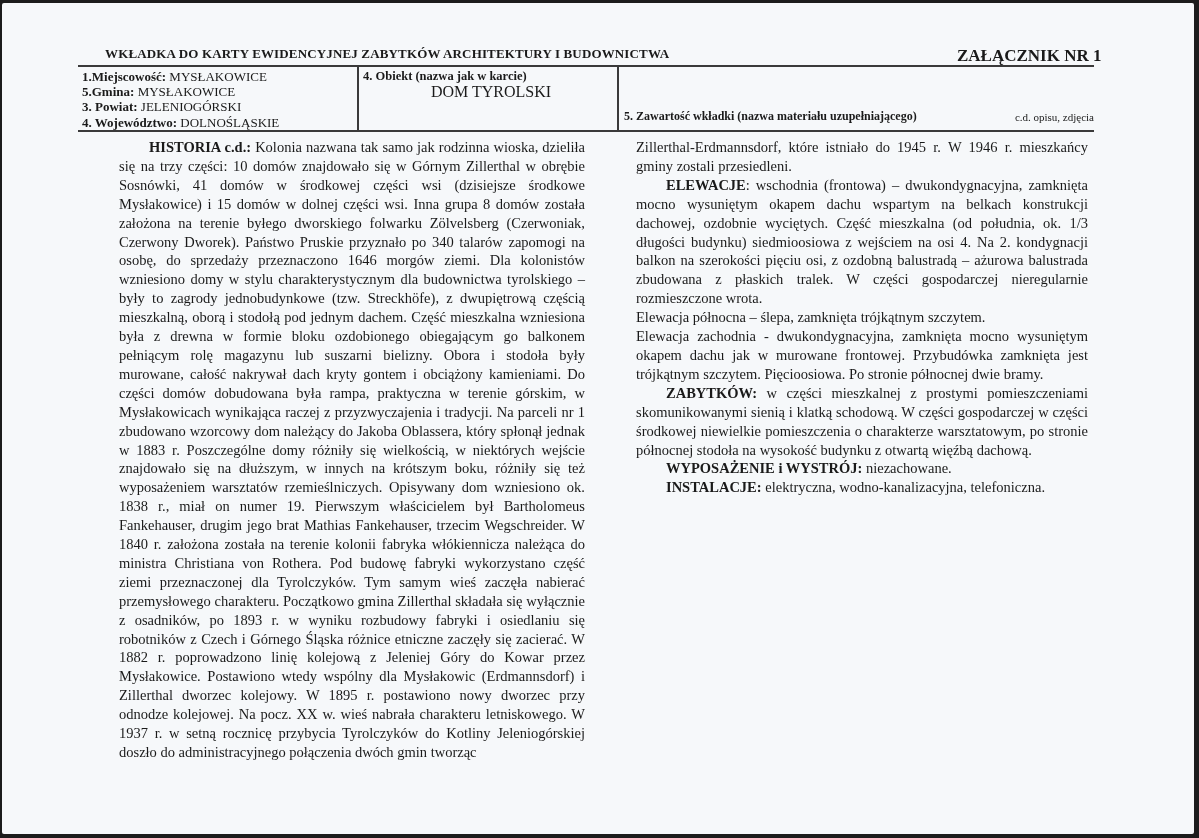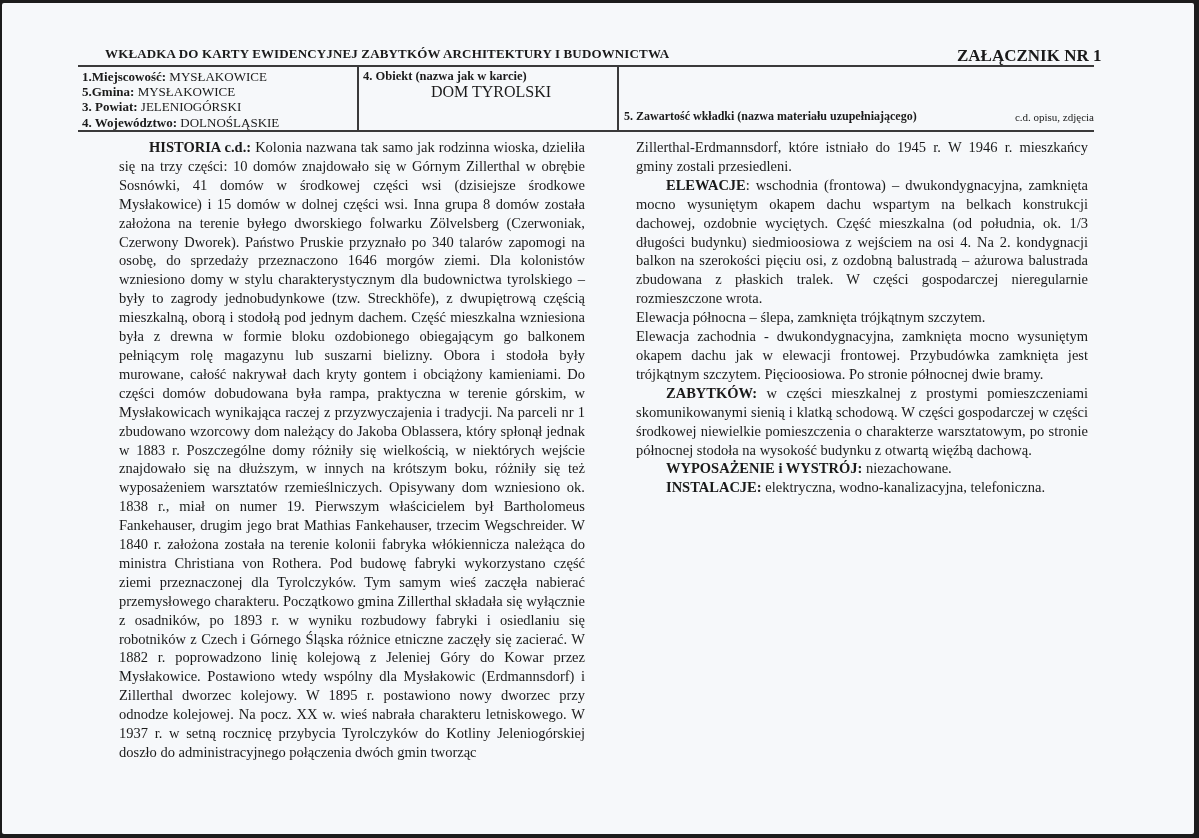--- a/index.html
+++ b/index.html
@@ -69,21 +69,21 @@
   <div class="cell3-value">c.d. opisu, zdjęcia</div>
 
   <div class="col col-left">
     <p><span class="b">HISTORIA c.d.:</span><span> Kolonia nazwana tak samo jak rodzinna wioska, dzieliła się na trzy części: 10 domów znajdowało się w Górnym Zillerthal w obrębie Sosnówki, 41 domów w środkowej części wsi (dzisiejsze środkowe Mysłakowice) i 15 domów w dolnej części wsi. Inna grupa 8 domów została założona na terenie byłego dworskiego folwarku Zölvelsberg (Czerwoniak, Czerwony Dworek). Państwo Pruskie przyznało po 340 talarów zapomogi na osobę, do sprzedaży przeznaczono 1646 morgów ziemi. Dla kolonistów wzniesiono domy w stylu charakterystycznym dla budownictwa tyrolskiego – były to zagrody jednobudynkowe (tzw. Streckhöfe), z dwupiętrową częścią mieszkalną, oborą i stodołą pod jednym dachem. Część mieszkalna wzniesiona była z drewna w formie bloku ozdobionego obiegającym go balkonem pełniącym rolę magazynu lub suszarni bielizny. Obora i stodoła były murowane, całość nakrywał dach kryty gontem i obciążony kamieniami. Do części domów dobudowana była rampa, praktyczna w terenie górskim, w Mysłakowicach wynikająca raczej z przyzwyczajenia i tradycji. Na parceli nr 1 zbudowano wzorcowy dom należący do Jakoba Oblassera, który spłonął jednak w 1883 r. Poszczególne domy różniły się wielkością, w niektórych wejście znajdowało się na dłuższym, w innych na krótszym boku, różniły się też wyposażeniem warsztatów rzemieślniczych. Opisywany dom wzniesiono ok. 1838 r., miał on numer 19. Pierwszym właścicielem był Bartholomeus Fankehauser, drugim jego brat Mathias Fankehauser, trzecim Wegschreider. W 1840 r. założona została na terenie kolonii fabryka włókiennicza należąca do ministra Christiana von Rothera. Pod budowę fabryki wykorzystano część ziemi przeznaczonej dla Tyrolczyków. Tym samym wieś zaczęła nabierać przemysłowego charakteru. Początkowo gmina Zillerthal składała się wyłącznie z osadników, po 1893 r. w wyniku rozbudowy fabryki i osiedlaniu się robotników z Czech i Górnego Śląska różnice etniczne zaczęły się zacierać. W 1882 r. poprowadzono linię kolejową z Jeleniej Góry do Kowar przez Mysłakowice. Postawiono wtedy wspólny dla Mysłakowic (Erdmannsdorf) i Zillerthal dworzec kolejowy. W 1895 r. postawiono nowy dworzec przy odnodze kolejowej. Na pocz. XX w. wieś nabrała charakteru letniskowego. W 1937 r. w setną rocznicę przybycia Tyrolczyków do Kotliny Jeleniogórskiej doszło do administracyjnego połączenia dwóch gmin tworząc</span></p>
   </div>
 
   <div class="col col-right">
     <p>Zillerthal-Erdmannsdorf, które istniało do 1945 r. W 1946 r. mieszkańcy gminy zostali przesiedleni.</p>
     <p><span class="b">ELEWACJE</span><span>: </span><span class="u">wschodnia (frontowa)</span><span> – dwukondygnacyjna, zamknięta mocno wysuniętym okapem dachu wspartym na belkach konstrukcji dachowej, ozdobnie wyciętych. Część mieszkalna (od południa, ok. 1/3 długości budynku) siedmioosiowa z wejściem na osi 4. Na 2. kondygnacji balkon na szerokości pięciu osi, z ozdobną balustradą – ażurowa balustrada zbudowana z płaskich tralek. W części gospodarczej nieregularnie rozmieszczone wrota.</span></p>
     <p><span class="u">Elewacja północna</span><span> – ślepa, zamknięta trójkątnym szczytem.</span></p>
-    <p><span class="u">Elewacja zachodnia</span><span> - dwukondygnacyjna, zamknięta mocno wysuniętym okapem dachu jak w elewacji frontowej. Przybudówka zamknięta jest trójkątnym szczytem. Pięcioosiowa. Po stronie północnej dwie bramy.</span></p>
+    <p><span class="u">Elewacja zachodnia</span><span> - dwukondygnacyjna, zamknięta mocno wysuniętym okapem dachu jak w murowane frontowej. Przybudówka zamknięta jest trójkątnym szczytem. Pięcioosiowa. Po stronie północnej dwie bramy.</span></p>
     <p><span class="b">ZABYTKÓW:</span><span> w części mieszkalnej z prostymi pomieszczeniami skomunikowanymi sienią i klatką schodową. W części gospodarczej w części środkowej niewielkie pomieszczenia o charakterze warsztatowym, po stronie północnej stodoła na wysokość budynku z otwartą więźbą dachową.</span></p>
     <p><span class="b">WYPOSAŻENIE i WYSTRÓJ:</span><span> niezachowane.</span></p>
     <p><span class="b">INSTALACJE:</span><span> elektryczna, wodno-kanalizacyjna, telefoniczna.</span></p>
   </div>
 
   <div class="footer">
   </div>
 
 </div>
 

